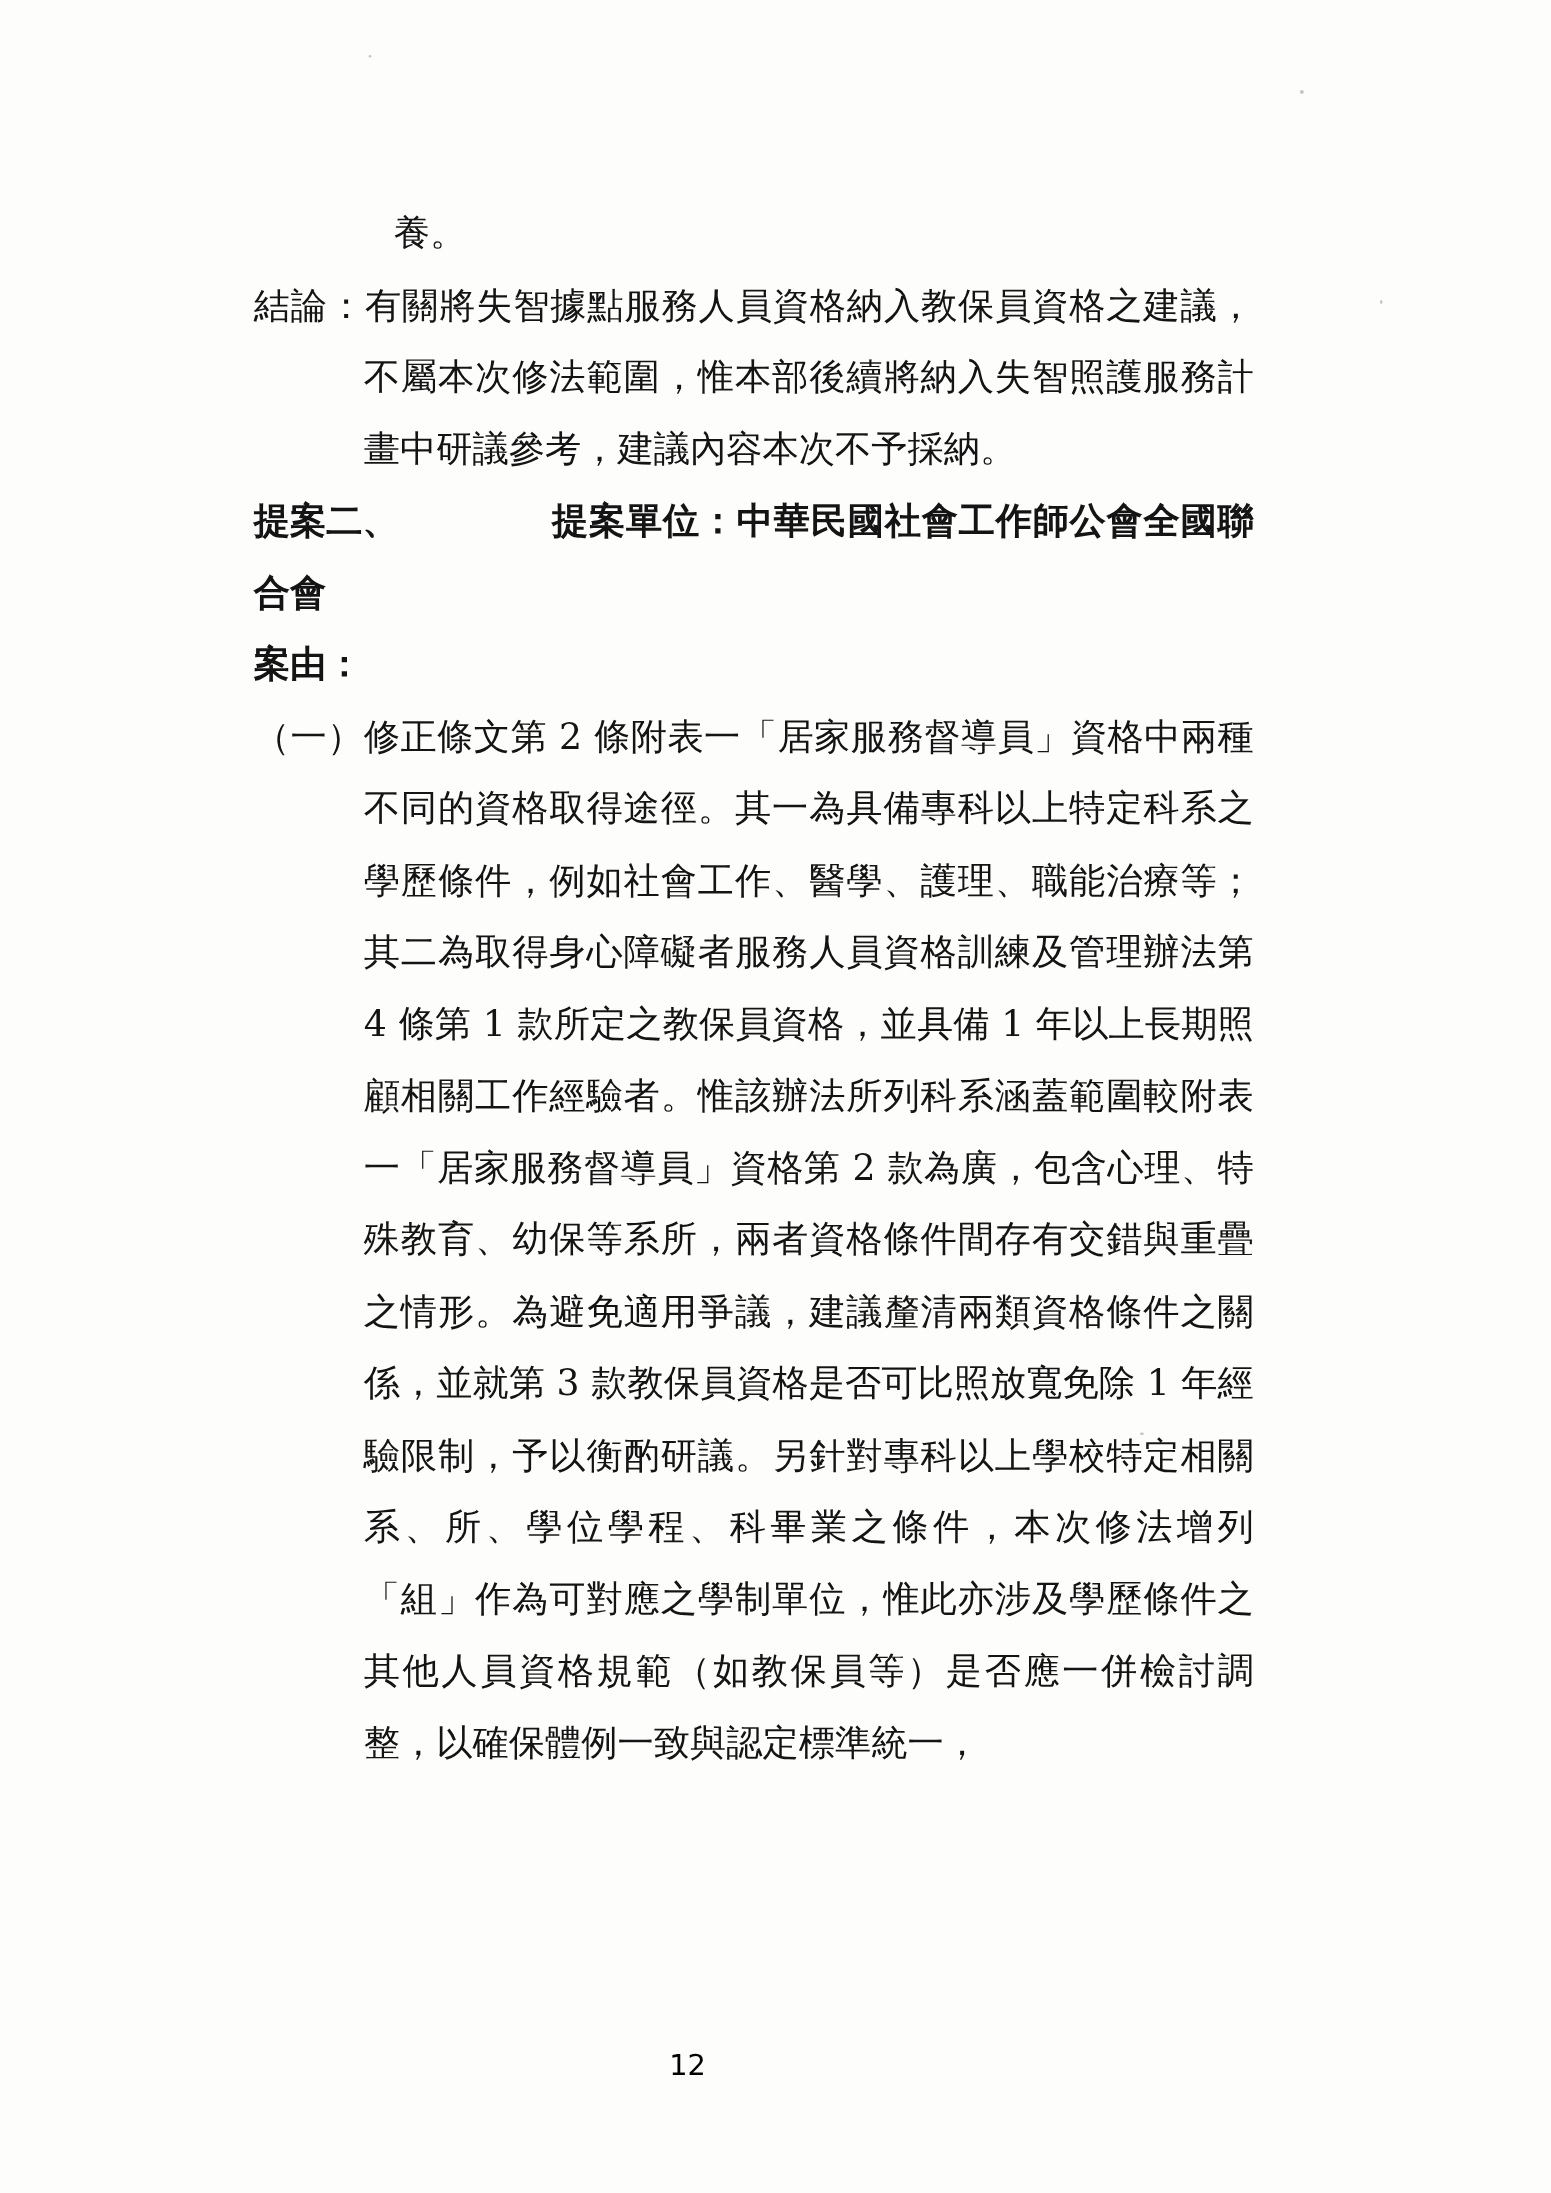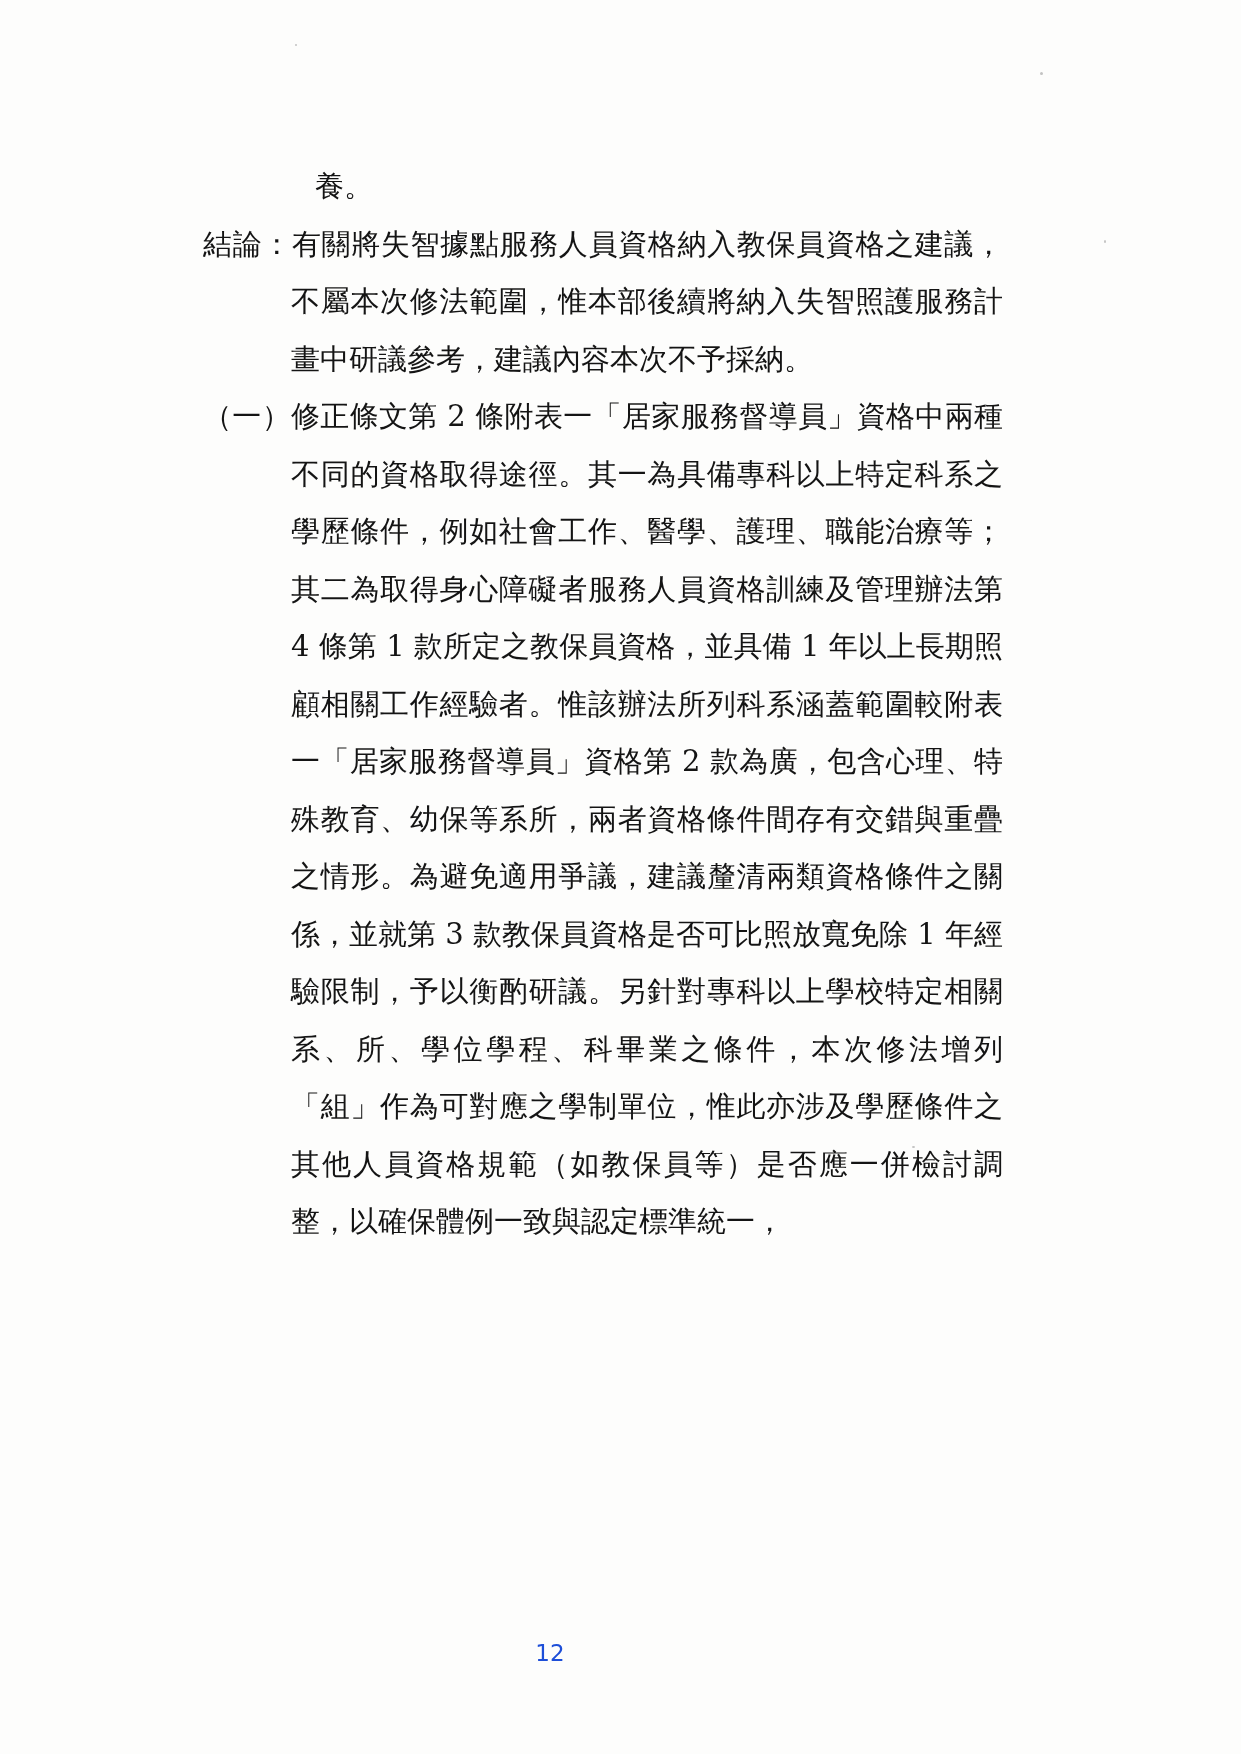--- a/index.html
+++ b/index.html
@@ -60,21 +60,21 @@
   }
   .page-number {
     position: absolute;
     top: 1638px;
     left: 480px;
     width: 140px;
     text-align: center;
     font-size: 23px;
     line-height: 30px;
     font-family: "DejaVu Sans", "Liberation Sans", sans-serif;
-    color: #1d4ed8;
+    color: #000000;
   }
   
   .speckle {
     position: absolute;
     background: #555;
     opacity: 0.35;
     border-radius: 50%;
   }
   .speckle.s1 { left: 1040px; top: 72px;  width: 3px; height: 3px; }
   .speckle.s2 { left: 295px;  top: 44px;  width: 2px; height: 2px; }
@@ -91,21 +91,23 @@
   <span class="speckle s3"></span>
   <span class="speckle s4"></span>
 
   <main class="content">
 
     <p class="carryover">養。</p>
 
 
     <p class="conclusion"><span class="label">結論：</span><span>有關將失智據點服務人員資格納入教保員資格之建議，不屬本次修法範圍，惟本部後續將納入失智照護服務計畫中研議參考，建議內容本次不予採納。</span></p>
 
+    <p class="proposal-heading"><span class="proposal-number">提案二、</span><span class="proposal-unit">提案單位：中華民國社會工作師公會全國聯合會</span></p>
 
+    <p class="subject">案由：</p>
 
     <p class="item"><span class="label">（一）</span><span>修正條文第 2 條附表一「居家服務督導員」資格中兩種不同的資格取得途徑。其一為具備專科以上特定科系之學歷條件，例如社會工作、醫學、護理、職能治療等；其二為取得身心障礙者服務人員資格訓練及管理辦法第 4 條第 1 款所定之教保員資格，並具備 1 年以上長期照顧相關工作經驗者。惟該辦法所列科系涵蓋範圍較附表一「居家服務督導員」資格第 2 款為廣，包含心理、特殊教育、幼保等系所，兩者資格條件間存有交錯與重疊之情形。為避免適用爭議，建議釐清兩類資格條件之關係，並就第 3 款教保員資格是否可比照放寬免除 1 年經驗限制，予以衡酌研議。另針對專科以上學校特定相關系、所、學位學程、科畢業之條件，本次修法增列「組」作為可對應之學制單位，惟此亦涉及學歷條件之其他人員資格規範（如教保員等）是否應一併檢討調整，以確保體例一致與認定標準統一，</span></p>
 
   </main>
 
   <div class="page-number">12</div>
 
 </div>
 
 </body></html>

